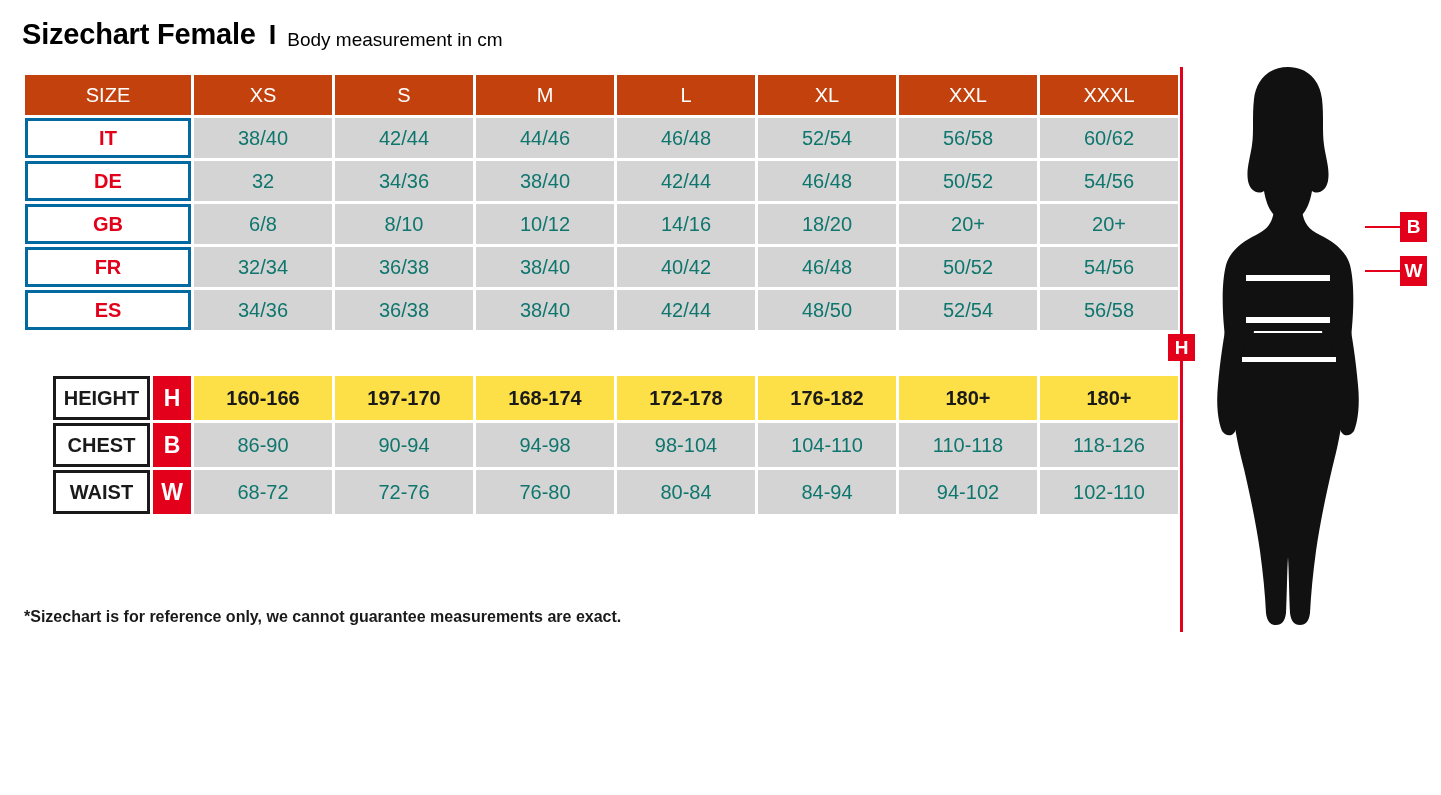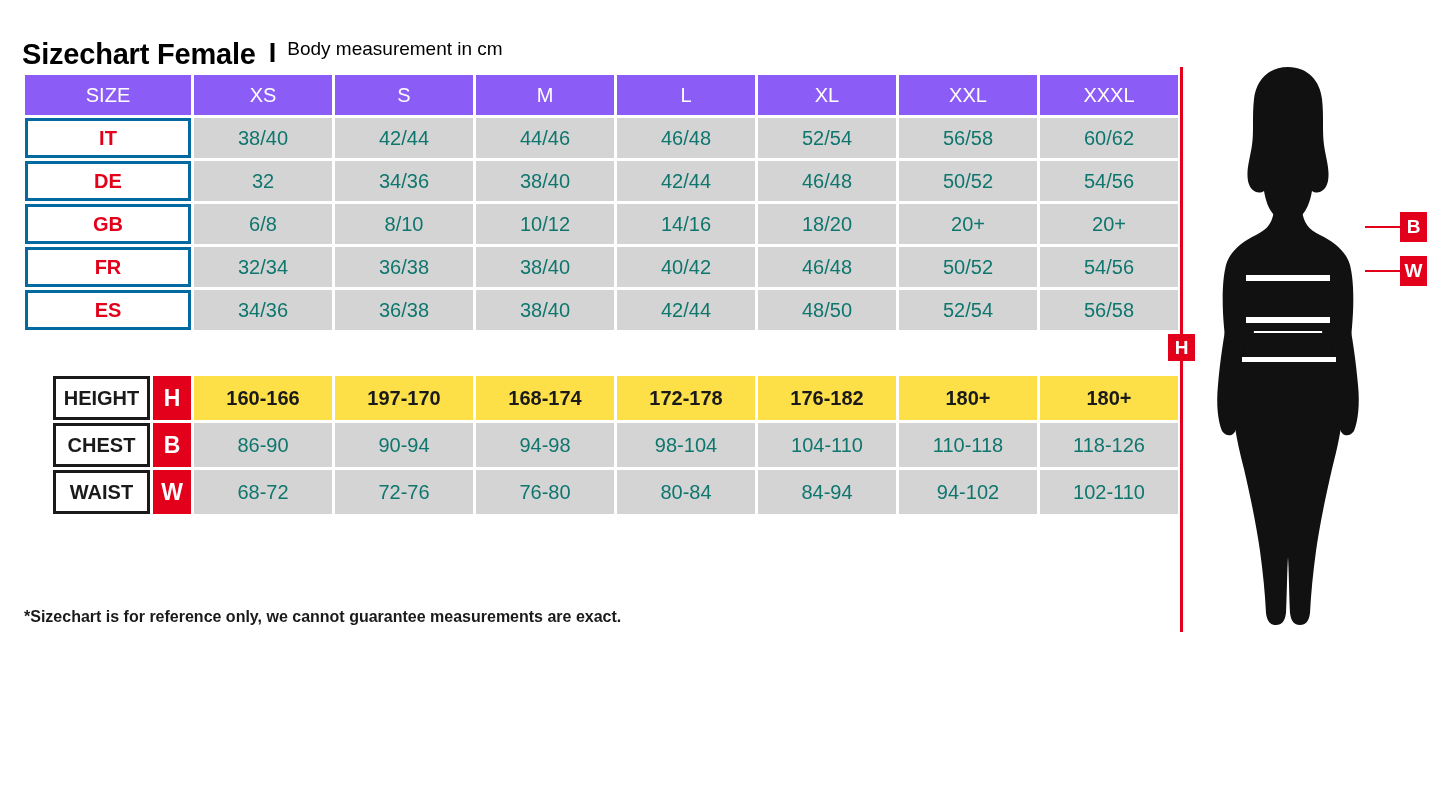--- a/index.html
+++ b/index.html
@@ -20,23 +20,22 @@
     width: 1441px;
     height: 795px;
   }
 
   
   .title-row {
     position: absolute;
     left: 22px;
     top: 18px;
     display: flex;
-    align-items: flex-start;
+    align-items: flex-end;
     white-space: nowrap;
-    margin-top: 20px;
   }
   .title-main {
     font-size: 29px;
     font-weight: bold;
     letter-spacing: -0.2px;
   }
   .title-sep {
     font-size: 27px;
     font-weight: bold;
     margin: 0 11px 0 13px;
@@ -64,21 +63,21 @@
     height: 40px;
     text-align: center;
     vertical-align: middle;
     font-size: 20px;
     padding: 0;
   }
   col.label-col { width: 166px; }
   col.size-col  { width: 138px; }
 
   .hdr-black {
-    background: #8b5cf6;
+    background: #c2410c;
     color: #ffffff;
     font-size: 21px;
   }
   .lbl-red {
     background: #ffffff;
     color: #e2001a;
     font-weight: bold;
     border: 3px solid #0369a1;
     font-size: 22px;
     box-sizing: border-box;

